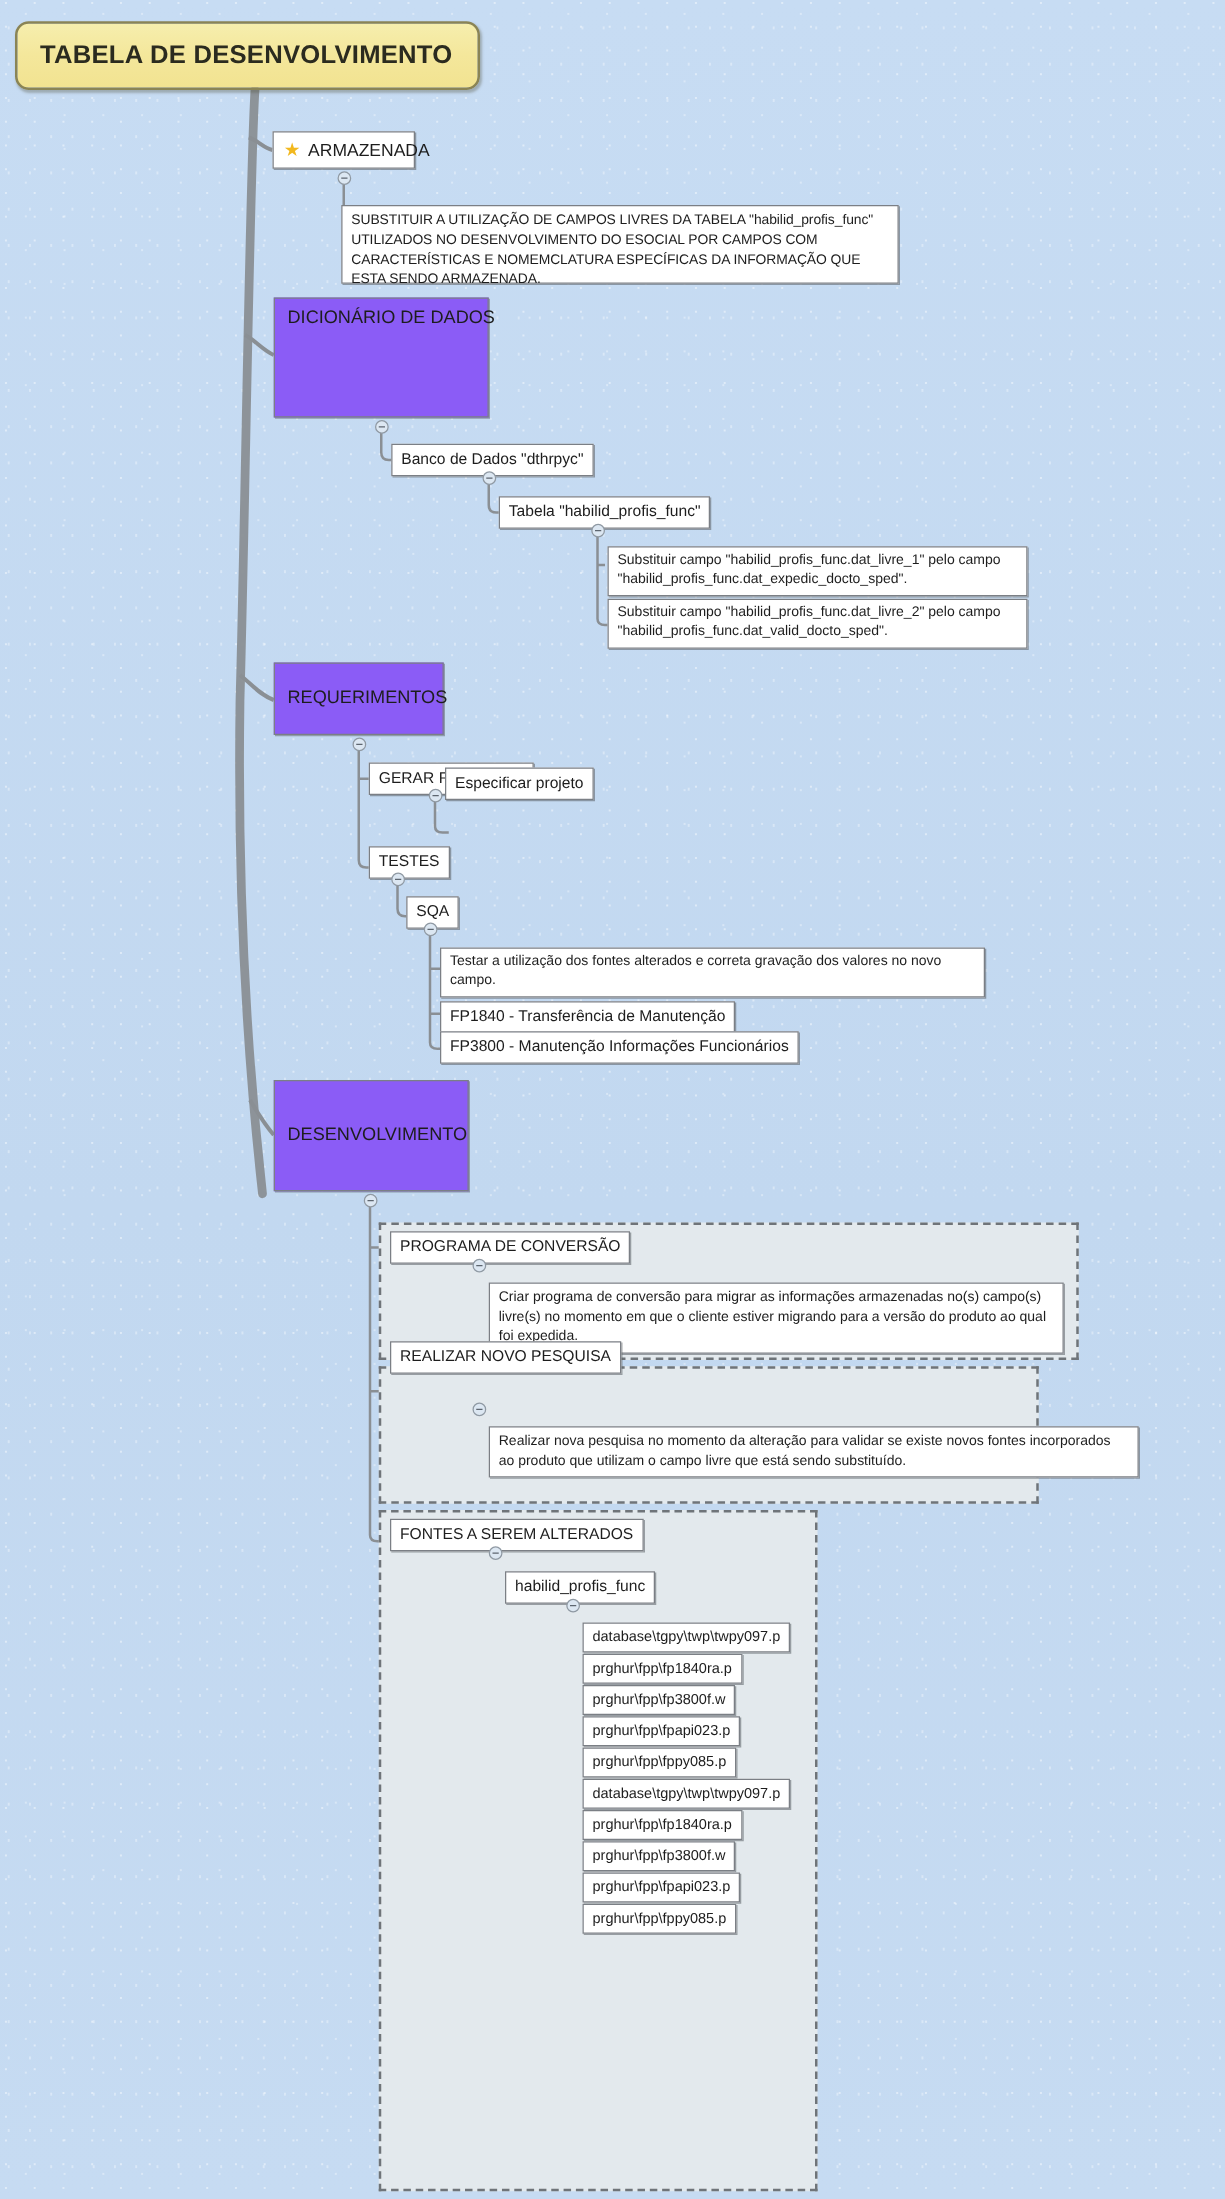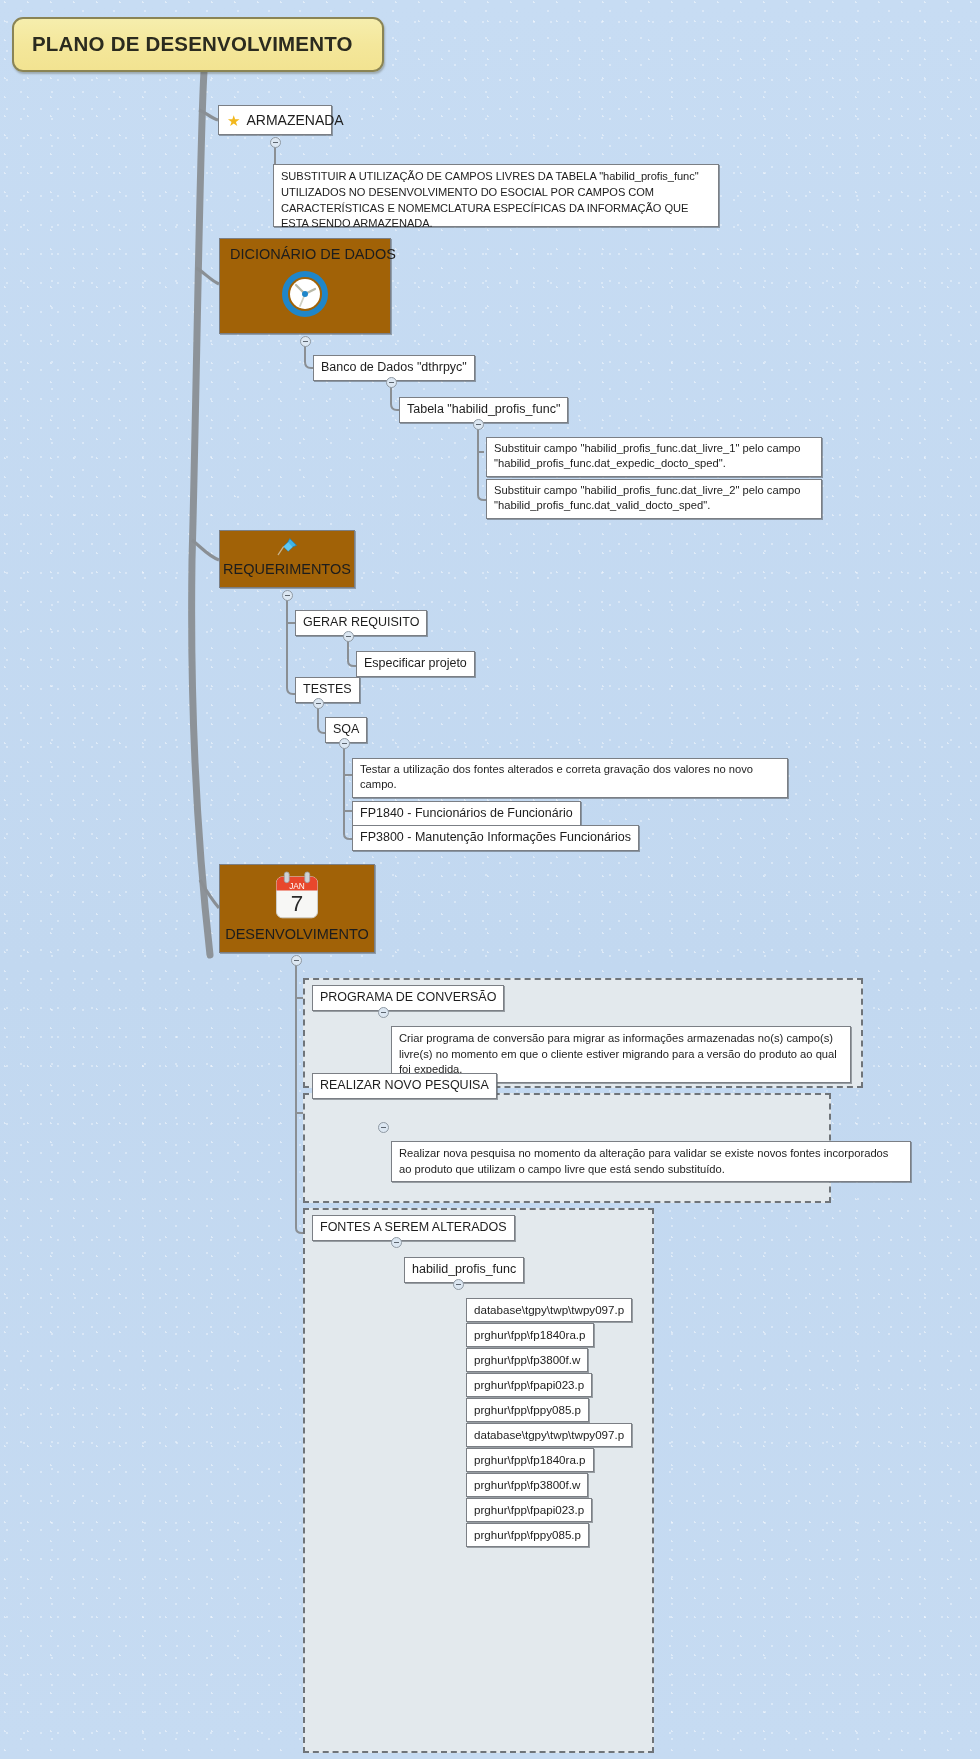--- a/index.html
+++ b/index.html
@@ -44,22 +44,22 @@
     border:2px solid #8a8455;border-radius:11px;
     box-shadow:1px 2px 2px rgba(80,80,60,.35);
     display:flex;align-items:center;
     padding-left:18px;
     font-size:20.5px;font-weight:bold;letter-spacing:.2px;
     color:#2b2b1f;
   }
 
   
   .bignode{
-    background:#a16207;border:1px solid #7b7f85;
-    display:flex;flex-direction:column;
+    background:#8b5cf6;border:1px solid #7b7f85;
+    display:flex;flex-direction:row;
     padding:6px 10px 8px 10px;
     box-shadow:1px 1px 0 rgba(90,95,100,.5);
   }
   .bignode .cap{font-size:14.5px;color:#1d1d1d;white-space:nowrap;}
 
   
   #n-objetivos{
     left:218px;top:105px;width:114px;height:30px;
     display:flex;align-items:center;gap:6px;
     padding:0 8px;font-size:14px;
@@ -83,21 +83,21 @@
   
   #n-obj-text{left:273px;top:164px;width:446px;height:63px;white-space:normal;
               font-size:11.1px;line-height:1.42;padding:4px 7px;letter-spacing:-.05px;}
 
   #n-banco{left:313px;top:355px;}
   #n-tabela{left:399px;top:397px;}
   #n-sub1{left:486px;top:437px;width:336px;white-space:normal;font-size:11.2px;line-height:1.38;padding:3px 7px 4px;}
   #n-sub2{left:486px;top:479px;width:336px;white-space:normal;font-size:11.2px;line-height:1.38;padding:3px 7px 4px;}
 
   #n-gerar{left:295px;top:610px;}
-  #n-especificar{left:356px;top:651px;}
+  #n-especificar{left:356px;top:614px;}
   #n-testes{left:295px;top:677px;}
   #n-sqa{left:325px;top:717px;}
 
   #n-testar{left:352px;top:758px;width:436px;white-space:normal;font-size:11.2px;line-height:1.38;padding:3px 7px 4px;}
   #n-fp1840{left:352px;top:801px;}
   #n-fp3800{left:352px;top:825px;}
 
   
   .group{
     position:absolute;box-sizing:border-box;
@@ -186,21 +186,21 @@
   <path d="M458 1458 L469 1458" stroke="#8a8f94" stroke-width="2" fill="none"></path>
   <path d="M458 1483 L469 1483" stroke="#8a8f94" stroke-width="2" fill="none"></path>
   <path d="M458 1508 L469 1508" stroke="#8a8f94" stroke-width="2" fill="none"></path>
 </svg>
 
 <div class="group" id="g-conversao"></div>
 <div class="group" id="g-pesquisa"></div>
 <div class="group" id="g-fontes"></div>
 
 <div class="node" id="root">
-  <span>PLANO DE DESENVOLVIMENTO</span>
+  <span>TABELA DE DESENVOLVIMENTO</span>
 </div>
 
 <div class="node" id="n-objetivos">
   <span class="star">★</span>
   <span>ARMAZENADA</span>
 </div>
 <div class="toggle" style="left:270px;top:137px;"></div>
 
 <div class="node wrap" id="n-obj-text">SUBSTITUIR A UTILIZAÇÃO DE CAMPOS LIVRES DA TABELA "habilid_profis_func" UTILIZADOS NO DESENVOLVIMENTO DO ESOCIAL POR CAMPOS COM CARACTERÍSTICAS E NOMEMCLATURA ESPECÍFICAS DA INFORMAÇÃO QUE ESTA SENDO ARMAZENADA.</div>
 
@@ -241,21 +241,21 @@
 
 <div class="node" id="n-especificar">Especificar projeto</div>
 
 <div class="node" id="n-testes">TESTES</div>
 <div class="toggle" style="left:313px;top:698px;"></div>
 
 <div class="node" id="n-sqa">SQA</div>
 <div class="toggle" style="left:339px;top:738px;"></div>
 
 <div class="node wrap" id="n-testar">Testar a utilização dos fontes alterados e correta gravação dos valores no novo campo.</div>
-<div class="node" id="n-fp1840">FP1840 - Funcionários de Funcionário</div>
+<div class="node" id="n-fp1840">FP1840 - Transferência de Manutenção</div>
 <div class="node" id="n-fp3800">FP3800 - Manutenção Informações Funcionários</div>
 
 <div class="node bignode" id="n-desenvolvimento">
   <svg class="cal" width="50" height="52" viewBox="0 0 50 52">
     <rect x="4" y="6" width="42" height="42" rx="6" fill="#f7f7f5" stroke="#d0d0cc" stroke-width="1"></rect>
     <path d="M4 12 a6 6 0 0 1 6 -6 h30 a6 6 0 0 1 6 6 v8 H4 Z" fill="#e8472c"></path>
     <text x="25" y="18" font-size="8.5" fill="#ffffff" text-anchor="middle" font-family="Liberation Sans, sans-serif">JAN</text>
     <text x="25" y="41" font-size="23" fill="#2a2a2a" text-anchor="middle" font-family="Liberation Sans, sans-serif">7</text>
     <rect x="12" y="1" width="5" height="11" rx="2.4" fill="#cfd3d6" stroke="#9aa0a5" stroke-width=".8"></rect>
     <rect x="33" y="1" width="5" height="11" rx="2.4" fill="#cfd3d6" stroke="#9aa0a5" stroke-width=".8"></rect>

